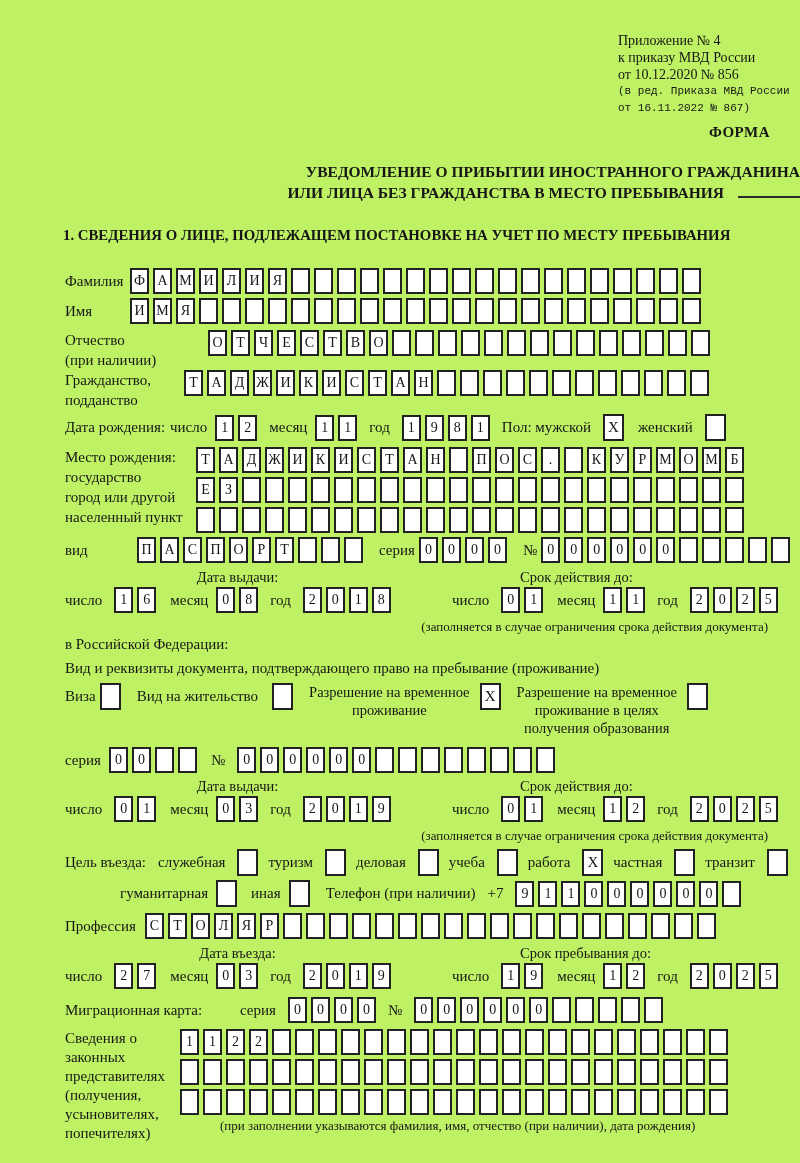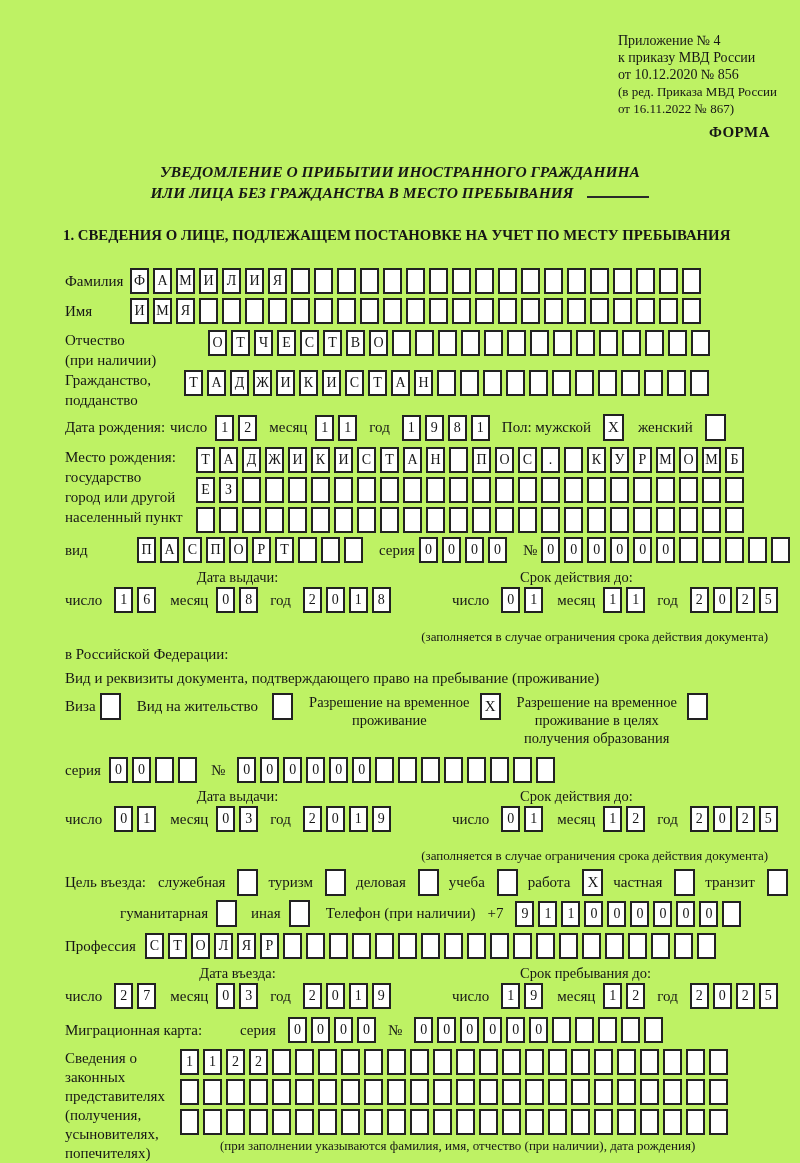--- a/index.html
+++ b/index.html
@@ -2,23 +2,23 @@
 <html><head>
 <meta charset="utf-8">
 <style>
   * { box-sizing: border-box; }
   html,body { margin:0; padding:0; background:#ffffff; }
   .page {
     width:800px; height:1163px; background:#bef264; position:relative; overflow:hidden;
     font-family:"Liberation Serif","DejaVu Serif",serif; color:#161616; font-size:15px;
   }
   .hdr { margin:32px 0 0 618px; line-height:17px; font-size:14px; }
-  .hdr-small { font-size:13px; line-height:15.5px; margin-top:1px; }
+  .hdr-small { font-size:11px; line-height:15.5px; margin-top:1px;font-family:Liberation Mono, monospace; }
   .forma { text-align:right; padding-right:30px; font-weight:bold; font-size:15px; margin-top:8px; letter-spacing:.5px; }
-  .title { text-align:center; font-weight:bold; font-size:15.5px; margin-top:20px; line-height:21px;font-style:italic; }
+  .title { text-align:right; font-weight:bold; font-size:15.5px; margin-top:20px; line-height:21px; }
   .title-underline { display:inline-block; width:62px; height:3px; border-bottom:2px solid #2a2a2a; margin-left:14px; }
   .sec-heading { margin:24px 0 0 63px; font-weight:bold; font-size:14.8px; }
 
   .row { display:flex; align-items:center; }
   .top { align-items:flex-start; }
   .ml { margin-left:65px; }
   .lbl { flex-shrink:0; }
   .cells { white-space:nowrap; display:inline-block; }
   .cell {
     display:inline-block; width:19px; height:26px; border:2px solid #222; margin-right:4px;
@@ -30,21 +30,21 @@
   }
   .stack > .cells { display:block; }
   .stack > .cells + .cells { margin-top:4px; }
   .mlbl { line-height:20px; }
   .mlbl6 { line-height:19px; }
 
   .dates { display:grid; grid-template-columns:345px auto; margin-left:65px; }
   .dhead { text-align:center; font-size:14.5px; line-height:16px; }
   .dhead2 { text-align:left; padding-left:110px; font-size:14.5px; line-height:16px; }
   .dateline { display:flex; align-items:center; }
-  .note { text-align:right; padding-right:32px; font-size:13px; line-height:15px; margin-top:16px; }
+  .note { text-align:right; padding-right:32px; font-size:13px; line-height:15px; margin-top:6px; }
 
   .opt-text { text-align:center; line-height:18px; font-size:14.5px; }
   .rep-note { font-size:13px; line-height:15px; margin:3px 0 0 205px; }
 
   .g4{margin-left:4px}.g6{margin-left:12px}.g8{margin-left:8px}.g10{margin-left:10px}
   .g12{margin-left:12px}.g14{margin-left:14px}.g16{margin-left:16px}
   .mt2{margin-top:2px}.mt4{margin-top:4px}.mt5{margin-top:5px}.mt6{margin-top:6px}
   .mt7{margin-top:7px}.mt8{margin-top:8px}.mt10{margin-top:10px}.mt24{margin-top:24px}
 </style>
 </head>

